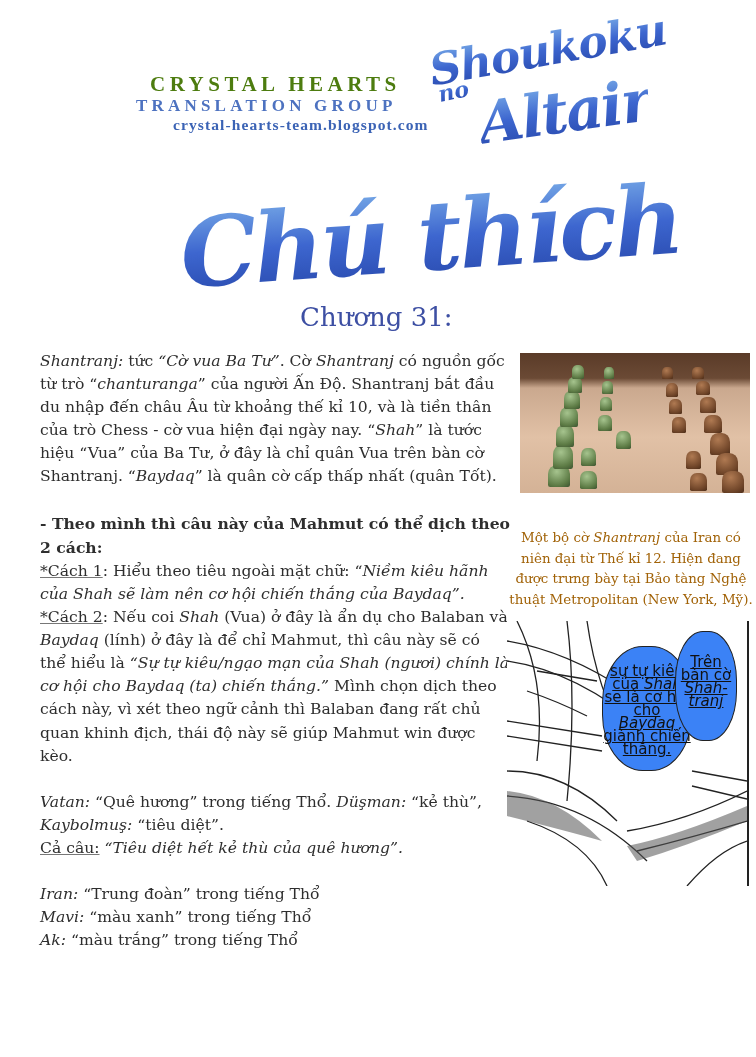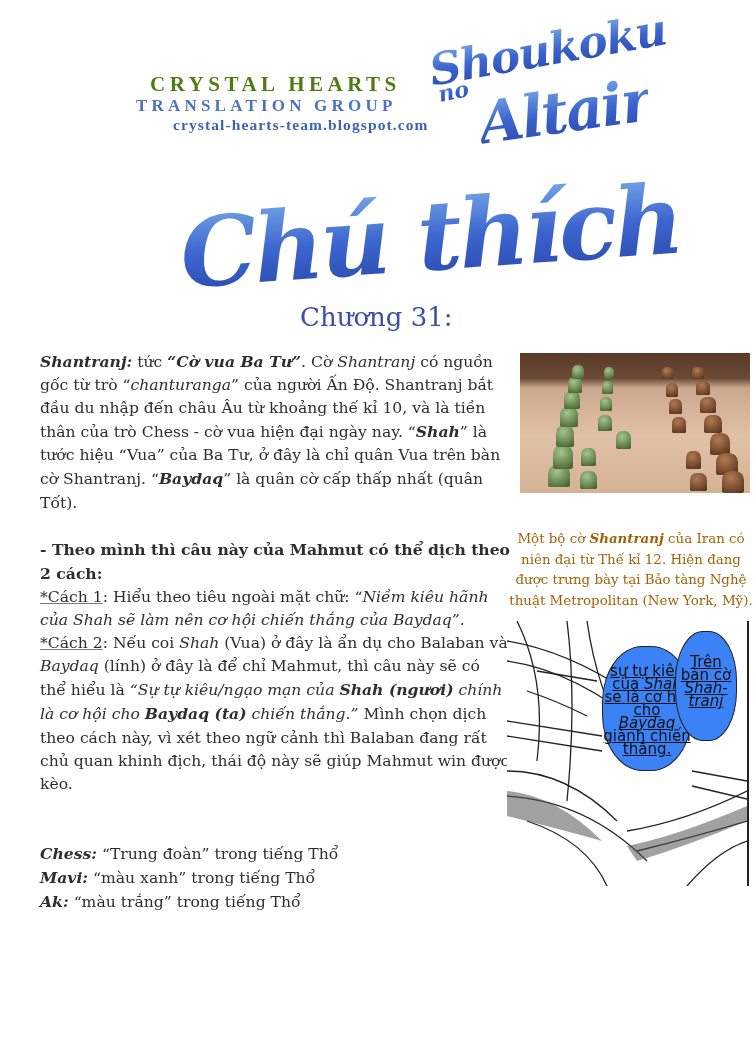--- a/index.html
+++ b/index.html
@@ -33,21 +33,21 @@
   .chapter {
     left: 300px; top: 302px; font-family: "DejaVu Serif", serif; font-size: 26px; color: #3d4fa3;
   }
   
   .body-text {
     left: 40px; top: 350px; width: 470px; font-family: "DejaVu Serif", serif;
     font-size: 15.6px; line-height: 23.1px; color: #2e2e2e;
   }
   .body-text p { margin: 0; }
   .body-text .gap { height: 23.1px; }
-  .b { font-weight: bold; margin-top: 8px; }
+  .b { font-weight: normal; margin-top: 8px; }
   .i { font-style: italic; }
   .u { text-decoration: underline; text-decoration-color: #777; }
   .heading-line { font-weight: bold; }
   
   .photo {
     left: 520px; top: 353px; width: 230px; height: 140px; overflow: hidden;
     background: linear-gradient(180deg, #5a3b28 0%, #6b4a35 18%, #caa88e 25%, #e1c1a6 60%, #d4b296 100%);
   }
   .piece { position: absolute; border-radius: 40% 40% 10% 10%; }
   .g { background: radial-gradient(circle at 40% 30%, #a6c48e, #5c7a44 70%, #3d5230); }
@@ -85,22 +85,26 @@
   <p>
     <span class="b i">Shantranj:</span><span> tức </span><span class="b i">“Cờ vua Ba Tư”</span><span>. Cờ </span><span class="i">Shantranj</span><span> có nguồn gốc từ trò “</span><span class="i">chanturanga</span><span>” của người Ấn Độ. Shantranj bắt đầu du nhập đến châu Âu từ khoảng thế kỉ 10, và là tiền thân của trò Chess - cờ vua hiện đại ngày nay. “</span><span class="b i">Shah</span><span>” là tước hiệu “Vua” của Ba Tư, ở đây là chỉ quân Vua trên bàn cờ Shantranj. “</span><span class="b i">Baydaq</span><span>” là quân cờ cấp thấp nhất (quân Tốt).</span>
   </p>
   <div class="gap"></div>
   <p>
     <span class="heading-line">- Theo mình thì câu này của Mahmut có thể dịch theo 2 cách:</span><br>
     <span class="u">*Cách 1</span><span>: Hiểu theo tiêu ngoài mặt chữ: “</span><span class="i">Niềm kiêu hãnh của Shah sẽ làm nên cơ hội chiến thắng của Baydaq”.</span><br>
     <span class="u">*Cách 2</span><span>: Nếu coi </span><span class="i">Shah</span><span> (Vua) ở đây là ẩn dụ cho Balaban và </span><span class="i">Baydaq</span><span> (lính) ở đây là để chỉ Mahmut, thì câu này sẽ có thể hiểu là </span><span class="i">“Sự tự kiêu/ngạo mạn của </span><span class="i b">Shah (ngươi)</span><span class="i"> chính là cơ hội cho </span><span class="i b">Baydaq (ta)</span><span class="i"> chiến thắng.”</span><span> Mình chọn dịch theo cách này, vì xét theo ngữ cảnh thì Balaban đang rất chủ quan khinh địch, thái độ này sẽ giúp Mahmut win được kèo.</span>
   </p>
   <div class="gap"></div>
+  <p>
+    <span class="b i">Vatan:</span><span> “Quê hương” trong tiếng Thổ. </span><span class="b i">Düşman:</span><span> “kẻ thù”, </span><span class="b i">Kaybolmuş:</span><span> “tiêu diệt”.</span><br>
+    <span class="u">Cả câu:</span><span class="i"> “Tiêu diệt hết kẻ thù của quê hương”.</span>
+  </p>
   <div class="gap"></div>
-  <p><span class="b i">Chess:</span><span> “Trung đoàn” trong tiếng Thổ</span></p>
+  <p><span class="b i">Iran:</span><span> “Trung đoàn” trong tiếng Thổ</span></p>
   <p><span class="b i">Mavi:</span><span> “màu xanh” trong tiếng Thổ</span></p>
   <p><span class="b i">Ak:</span><span> “màu trắng” trong tiếng Thổ</span></p>
 </div>
 
 <div class="abs photo" title="Shantranj chess set photo">
   <div class="piece g" style="left:28px;top:112px;width:22px;height:22px;"></div>
   <div class="piece g" style="left:33px;top:92px;width:20px;height:24px;"></div>
   <div class="piece g" style="left:36px;top:72px;width:18px;height:22px;"></div>
   <div class="piece g" style="left:40px;top:54px;width:18px;height:20px;"></div>
   <div class="piece g" style="left:44px;top:38px;width:16px;height:18px;"></div>

